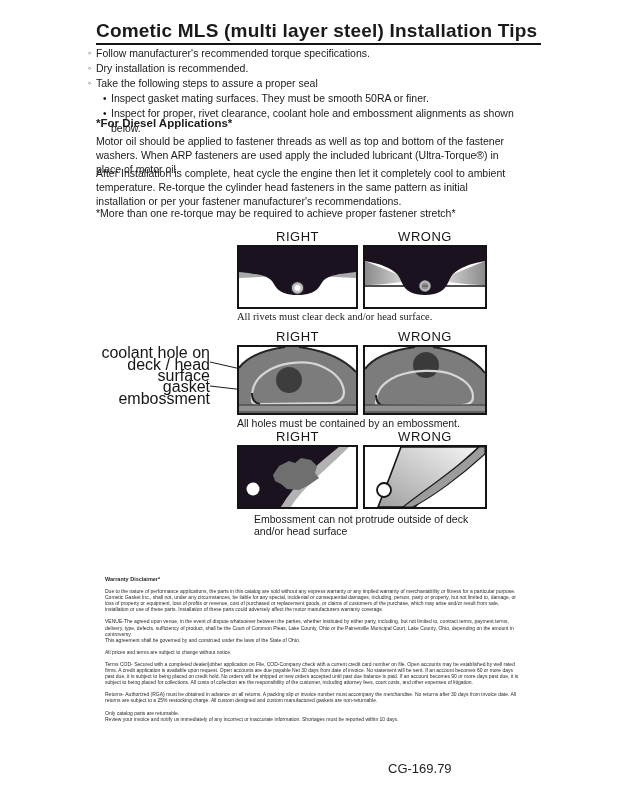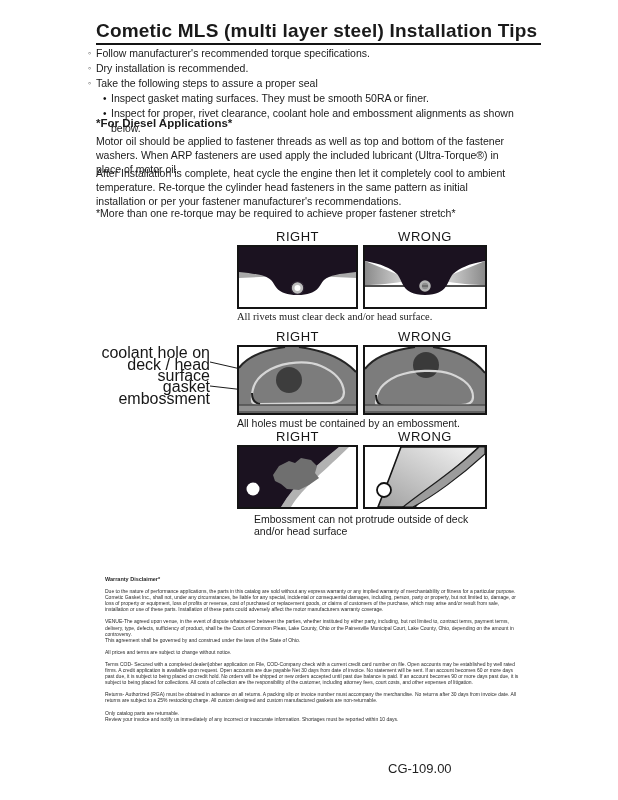--- a/index.html
+++ b/index.html
@@ -190,15 +190,15 @@
     <p>Due to the nature of performance applications, the parts in this catalog are sold without any express warranty or any implied warranty of merchantability or fitness for a particular purpose.  Cometic Gasket Inc., shall not, under any circumstances, be liable for any special, incidental or consequential damages, including, person, party or property, but not limited to, damage, or loss of property or equipment, loss of profits or revenue, cost of purchased or replacement goods, or claims of customers of the purchase, which may arise and/or result from sale, installation or use of these parts.  Installation of these parts could adversely affect the motor manufacturers warranty coverage.</p>
     <p class="tight">VENUE-The agreed upon venue, in the event of dispute whatsoever between the parties, whether instituted by either party, including, but not limited to, contract terms, payment terms, delivery, type, defects, sufficiency of product, shall be the Court of Common Pleas, Lake County, Ohio or the Painesville Municipal Court, Lake County, Ohio, depending on the amount in controversy.</p>
     <p>This agreement shall be governed by and construed under the laws of the State of Ohio.</p>
     <p>All prices and terms are subject to change without notice.</p>
     <p>Terms COD- Secured with a completed dealer/jobber application on File, COD-Company check with a current credit card number on file.  Open accounts may be established by well rated firms.  A credit application is available upon request.  Open accounts are due payable Net 30 days from date of invoice.  No statement will be sent.  If an account becomes 60 or more days past due, it is subject to being placed on credit hold.  No orders will be shipped or new orders accepted until past due balance is paid.  If an account becomes 90 or more days past due, it is subject to being placed for collections.  All costs of collection are the responsibility of the customer, including attorney fees, court costs, and other expenses of litigation.</p>
     <p>Returns- Authorized (RGA) must be obtained in advance on all returns.  A packing slip or invoice number must accompany the merchandise.  No returns after 30 days from invoice date.  All returns are subject to a 25% restocking charge.  All custom designed and custom manufactured gaskets are non-returnable.</p>
     <p class="tight">Only catalog parts are returnable.</p>
     <p class="tight">Review your invoice and notify us immediately of any incorrect or inaccurate information.  Shortages must be reported within 10 days.</p>
   </div>
 
-  <div id="page-num" class="abs">CG-109.00</div>
+  <div id="page-num" class="abs">CG-169.79</div>
 
 </div>
 
 </body></html>

